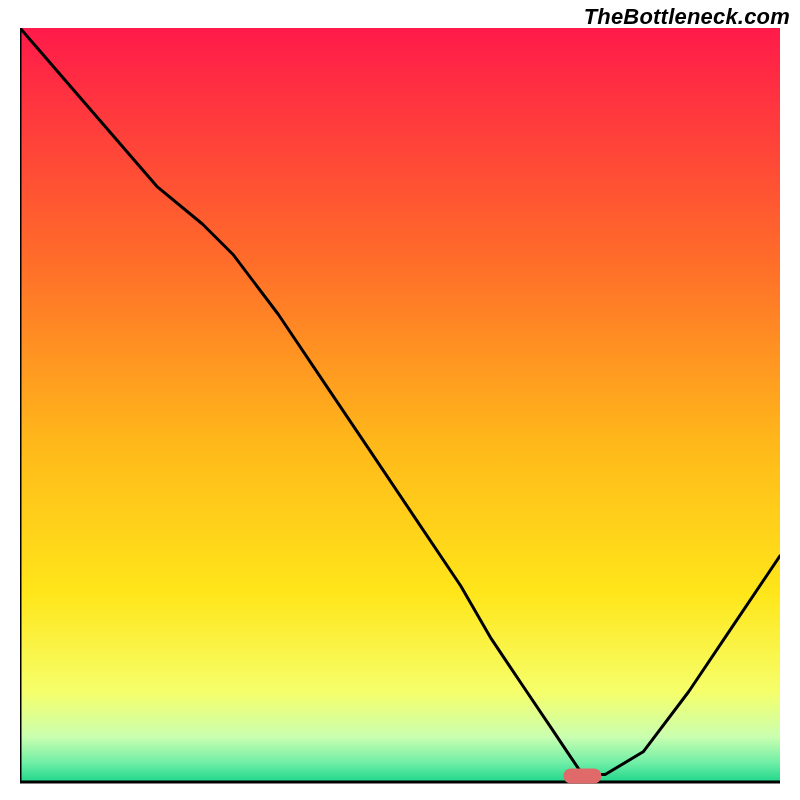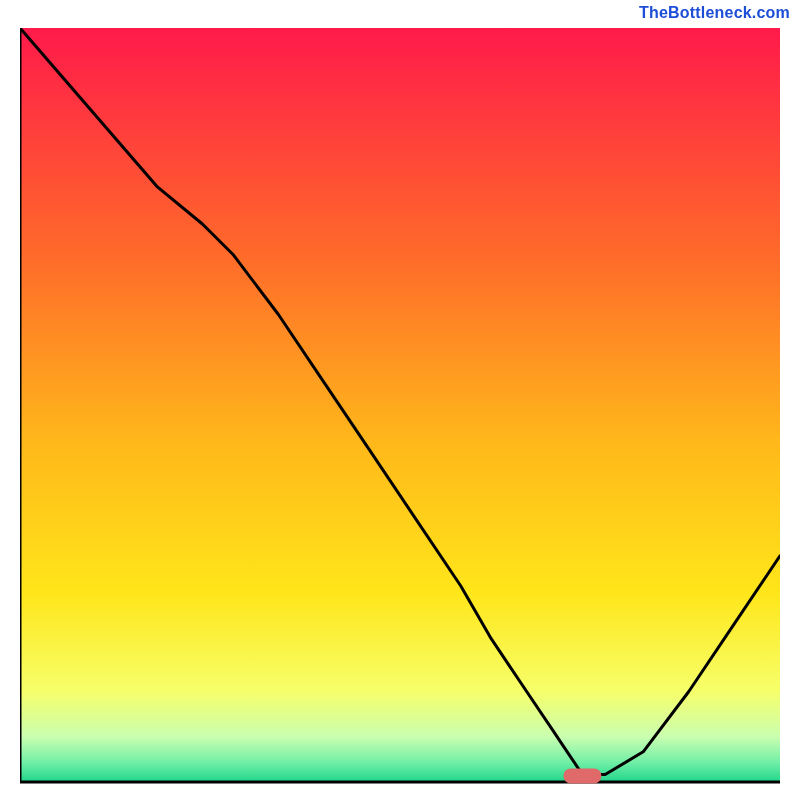--- a/index.html
+++ b/index.html
@@ -12,24 +12,25 @@
   }
   .stage {
     position: relative;
     width: 800px;
     height: 800px;
   }
   .watermark {
     position: absolute;
     top: 4px;
     right: 10px;
-    font-size: 16px;
+    font-size: 22px;
     font-weight: bold;
-    color: #1d4ed8;
+    color: #000000;
     letter-spacing: 0.2px;
+    font-style: italic;
   }
   .plot-area {
     position: absolute;
     left: 20px;
     top: 28px;
     width: 760px;
     height: 758px;
   }
   .plot-svg {
     width: 760px;

